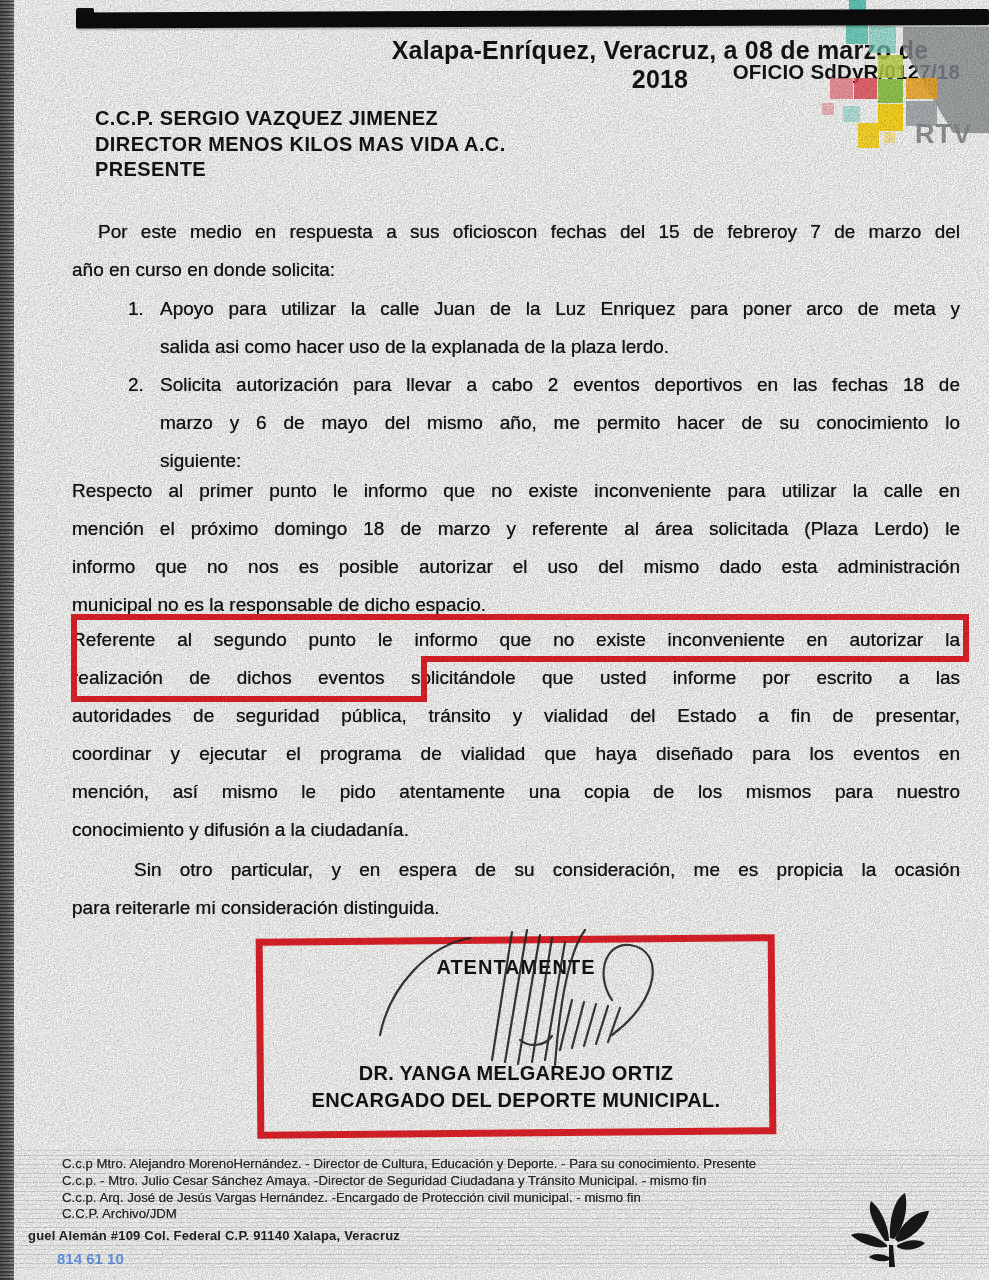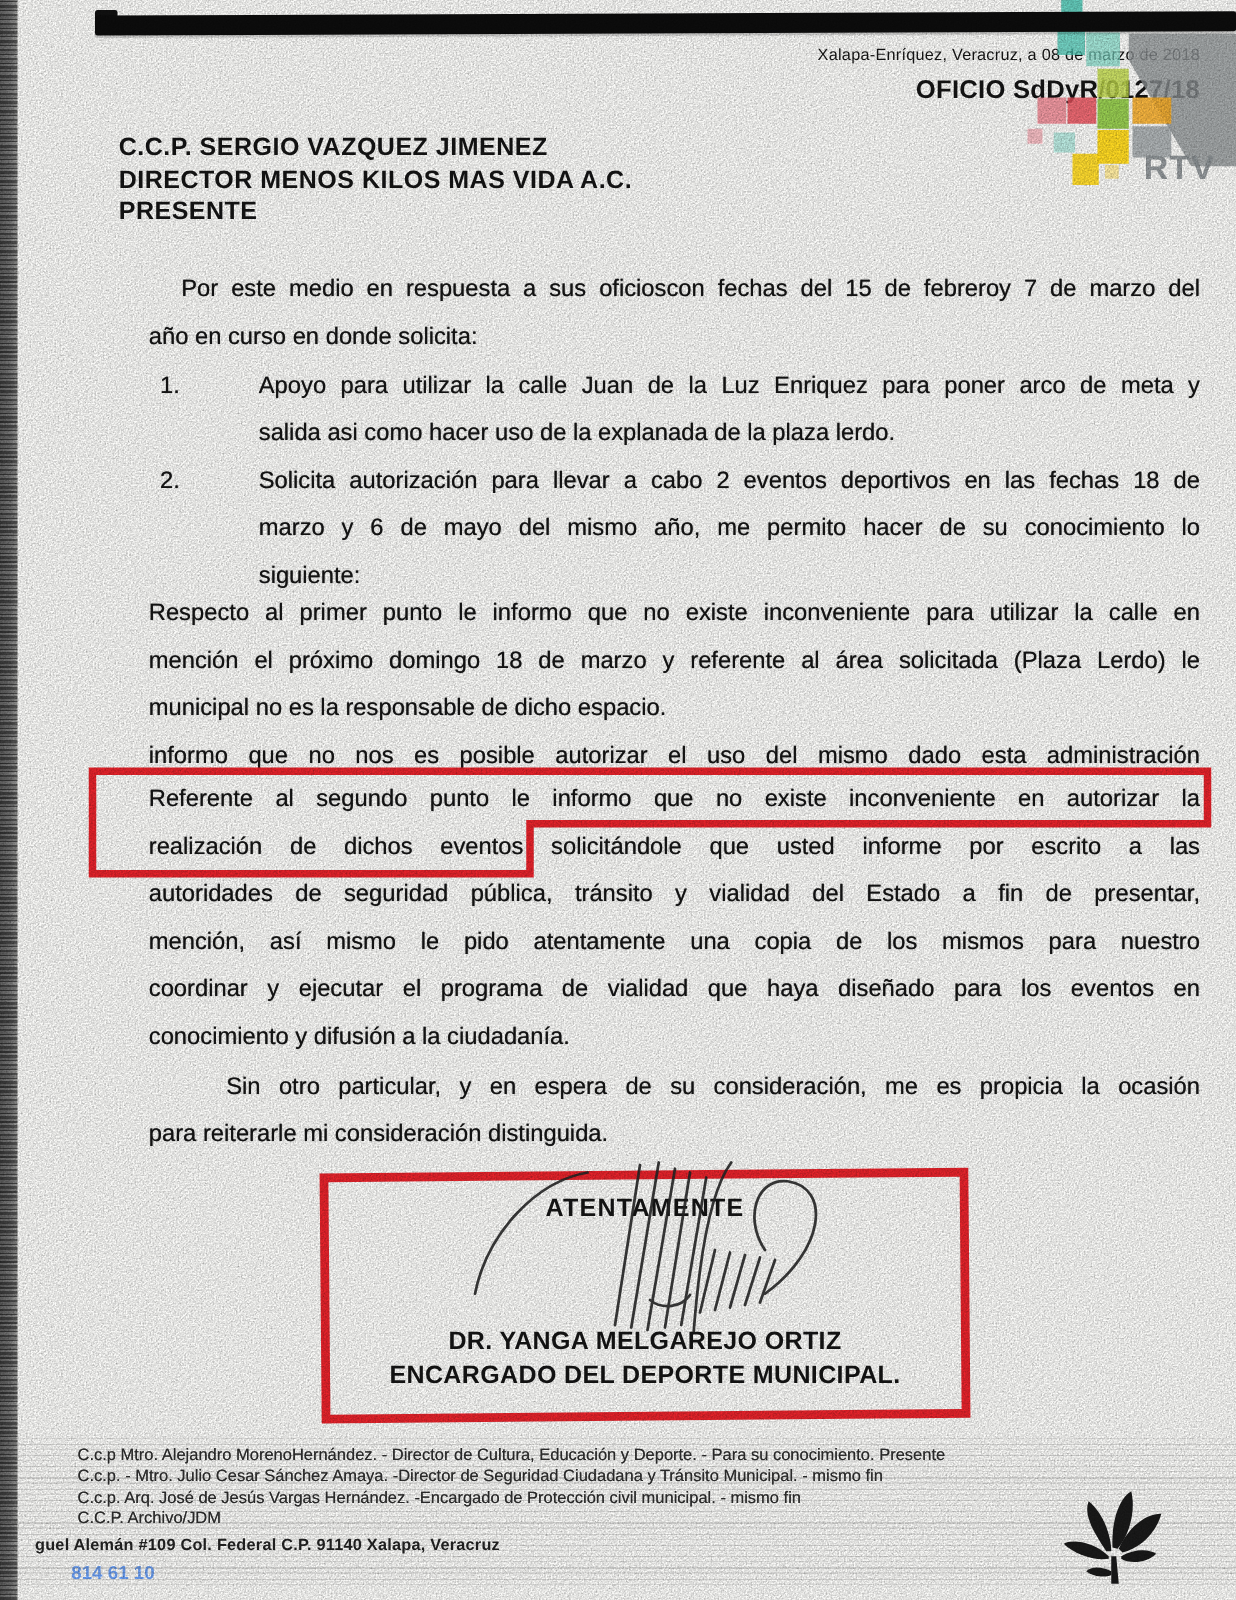--- a/index.html
+++ b/index.html
@@ -19,36 +19,36 @@
   }
   .top-bar{
     position:absolute;left:76px;top:9px;width:913px;height:16px;z-index:10;
     background:#0d0d0d;border-radius:2px;
     transform:rotate(-0.22deg);transform-origin:100% 50%;
     box-shadow:0 2px 1px rgba(0,0,0,.18);
   }
   .top-bar-blob{position:absolute;left:76px;top:8px;width:18px;height:19px;background:#111;z-index:10;border-radius:2px;}
 
   
-  .date-line{position:absolute;top:36px;left:360px;width:600px;text-align:right;font-weight:400;font-size:13px;letter-spacing:.2px;z-index:4;}
+  .date-line{position:absolute;top:36px;left:360px;width:600px;text-align:center;font-weight:700;font-size:25px;letter-spacing:.2px;z-index:4;}
   .oficio-line{position:absolute;top:60px;left:360px;width:600px;text-align:right;font-weight:700;font-size:20.5px;letter-spacing:.2px;z-index:4;}
 
   
   .rtv-logo{position:absolute;left:0;top:0;width:904px;height:1280px;z-index:6;pointer-events:none;}
   .tile{position:absolute;}
   .rtv-text{position:absolute;left:890px;top:119px;width:82px;text-align:right;
     font-weight:700;font-size:27px;color:#888e91;opacity:.9;letter-spacing:1px;z-index:6;}
 
   
   .addressee{position:absolute;left:95px;top:106px;z-index:4;font-weight:700;font-size:20px;line-height:25.5px;letter-spacing:.4px;}
 
   
   .para{position:absolute;left:72px;width:888px;z-index:4;font-size:19px;}
   .bl{display:block;height:38px;line-height:38px;text-align:justify;text-align-last:justify;
-      text-shadow:0 0 .7px rgba(17,17,17,.78);margin-left:47px;}
+      text-shadow:0 0 .7px rgba(17,17,17,.78);}
   .bl.last{text-align-last:left;}
   .indent1{text-indent:26px;}
   .indent2{text-indent:62px;}
 
   .list-item{position:absolute;left:128px;width:832px;z-index:4;font-size:19px;}
   .num{position:absolute;left:0;top:0;height:38px;line-height:38px;text-shadow:0 0 .7px rgba(17,17,17,.78);}
   .li-lines{margin-left:32px;width:800px;}
 
   
   .sig-center{position:absolute;left:260px;width:512px;text-align:center;z-index:4;font-weight:700;}
@@ -127,30 +127,30 @@
     <div class="li-lines">
       <span class="bl">Solicita autorización para llevar a cabo 2 eventos deportivos en las fechas 18 de</span>
       <span class="bl">marzo y 6 de mayo del mismo año, me permito hacer de su conocimiento lo</span>
       <span class="bl last">siguiente:</span>
     </div>
   </div>
 
   <div class="para" style="top:472px;">
     <span class="bl">Respecto al primer punto le informo que no existe inconveniente para utilizar la calle en</span>
     <span class="bl">mención el próximo domingo 18 de marzo y referente al área solicitada (Plaza Lerdo) le</span>
+    <span class="bl">informo que no nos es posible autorizar el uso del mismo dado esta administración</span>
     <span class="bl last">municipal no es la responsable de dicho espacio.</span>
-    <span class="bl">informo que no nos es posible autorizar el uso del mismo dado esta administración</span>
   </div>
 
   <div class="para" style="top:621px;">
     <span class="bl">Referente al segundo punto le informo que no existe inconveniente en autorizar la</span>
     <span class="bl">realización de dichos eventos solicitándole que usted informe por escrito a las</span>
     <span class="bl">autoridades de seguridad pública, tránsito y vialidad del Estado a fin de presentar,</span>
+    <span class="bl">coordinar y ejecutar el programa de vialidad que haya diseñado para los eventos en</span>
     <span class="bl">mención, así mismo le pido atentamente una copia de los mismos para nuestro</span>
-    <span class="bl">coordinar y ejecutar el programa de vialidad que haya diseñado para los eventos en</span>
     <span class="bl last">conocimiento y difusión a la ciudadanía.</span>
   </div>
 
   <div class="para" style="top:851px;">
     <span class="bl indent2">Sin otro particular, y en espera de su consideración, me es propicia la ocasión</span>
     <span class="bl last">para reiterarle mi consideración distinguida.</span>
   </div>
 
   <div class="sig-center atentamente">ATENTAMENTE</div>
   <div class="sig-center sig-name">DR. YANGA MELGAREJO ORTIZ</div>

